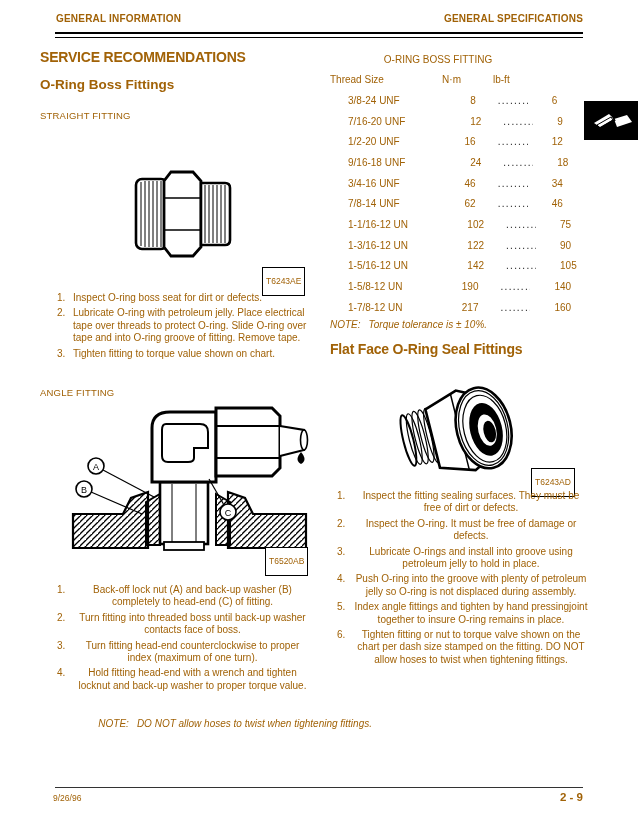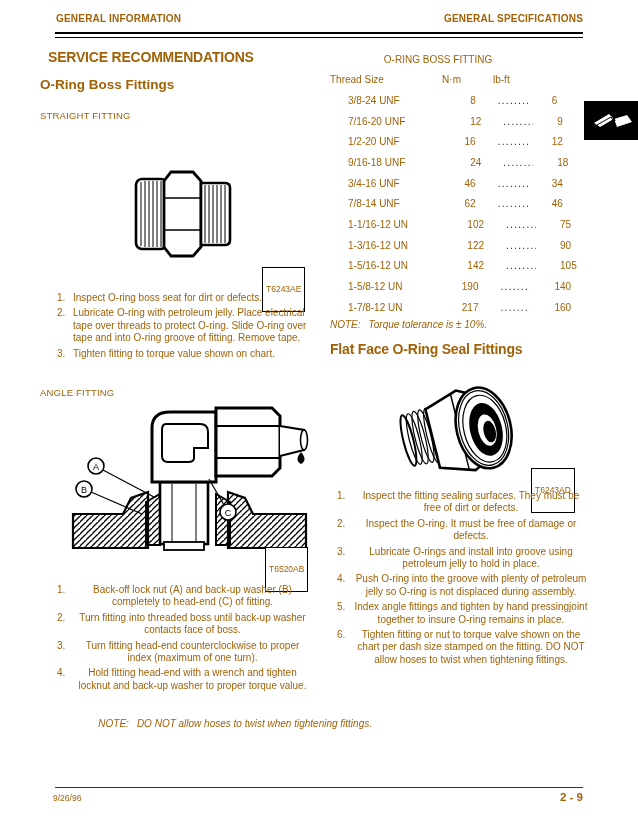--- a/index.html
+++ b/index.html
@@ -44,21 +44,21 @@
   .lead     { flex:1; overflow:hidden; white-space:nowrap; margin:0 2px; }
   .lead::before { content:".........................................................";
                   letter-spacing:1.3px; font-size:10px; color:#222; }
   .lead2    { flex:none; width:30px; }
   .col-nm   { flex:none; width:32px; text-align:right; white-space:nowrap; }
   .col-lb   { flex:none; width:30px; text-align:left; padding-left:2px; white-space:nowrap; }
   .tt-head .ghost { visibility:hidden; }
 
   
   .figtag { border:1px solid #000; background:#fff; font-size:8.5px;
-            line-height:11px; padding:16px 3px; }
+            line-height:11px; padding:8px 3px; }
 
   
   .tab { left:584px; top:101px; width:54px; height:39px; background:#000;
          display:flex; align-items:center; justify-content:center; }
 
   svg { display:block; }
 </style>
 </head>
 <body>
 
@@ -74,21 +74,21 @@
     <span>
       <svg width="44" height="30" viewBox="0 0 44 30">
         <polygon points="5,17 20,8 25,13 11,21" fill="#fff"></polygon>
         <polygon points="25,13 38,9 43,16 28,21" fill="#fff"></polygon>
         <polygon points="8,19 22,11 24,14 11,22" fill="none" stroke="#000" stroke-width="1"></polygon>
         <line x1="24" y1="11" x2="26" y2="15" stroke="#000" stroke-width="1.6"></line>
       </svg>
     </span>
   </div>
 
-  <div class="abs h-big" style="left:48px; top:49px;text-align:right;">SERVICE RECOMMENDATIONS</div>
+  <div class="abs h-big" style="left:40px; top:49px;text-align:right;">SERVICE RECOMMENDATIONS</div>
   <div class="abs h-mid" style="left:40px; top:77px;">O-Ring Boss Fittings</div>
   <div class="abs h-cap" style="left:40px; top:110px;">STRAIGHT FITTING</div>
 
   <div class="abs" style="left:133px; top:168px;">
     <span>
       <svg width="100" height="92" viewBox="0 0 100 92">
         <rect x="3" y="11" width="31" height="70" rx="6" fill="#fff" stroke="#000" stroke-width="2.6"></rect>
         <g stroke="#000" stroke-width="1">
           <line x1="8" y1="14" x2="8" y2="78"></line>
             <line x1="12" y1="13" x2="12" y2="79"></line>

